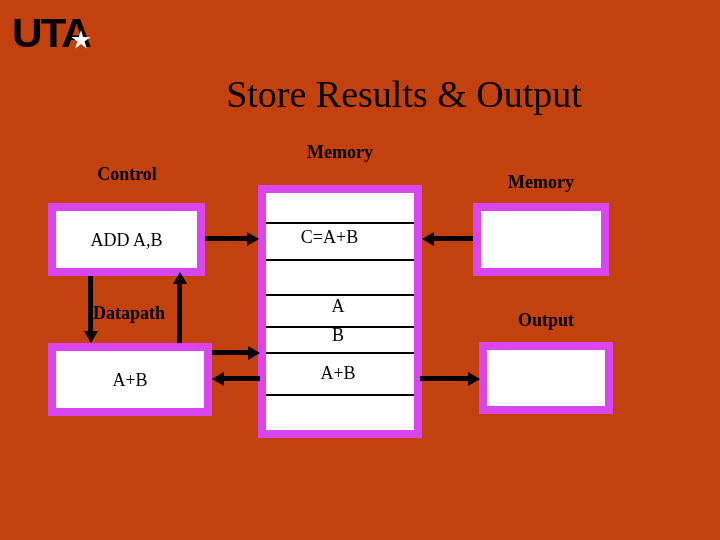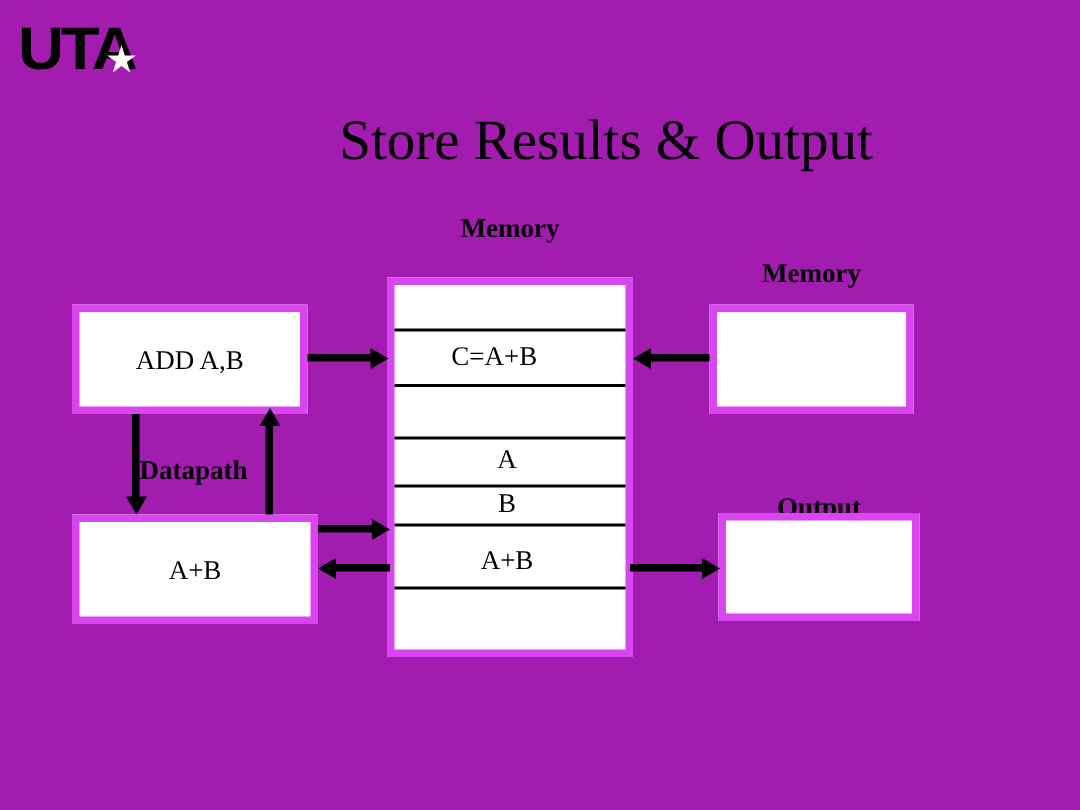--- a/index.html
+++ b/index.html
@@ -4,21 +4,21 @@
 <style>
   html, body {
     margin: 0;
     padding: 0;
     background: #ffffff;
   }
   #slide {
     position: relative;
     width: 720px;
     height: 540px;
-    background: #a21caf;
+    background: #c2410c;
     overflow: hidden;
     font-family: "Liberation Serif", "DejaVu Serif", serif;
     color: #000000;
   }
 
   
   #logo {
     position: absolute;
     left: 12px;
     top: 12px;
@@ -58,21 +58,21 @@
     font-size: 38px;
     line-height: 44px;
     font-weight: normal;
     white-space: nowrap;
     padding-left: 44px;
   }
 
   
   .box {
     position: absolute;
-    border: 5px solid #d946ef;
+    border: 8px solid #d946ef;
     box-sizing: border-box;
     background: #ffffff;
   }
   .lbl {
     position: absolute;
     font-weight: bold;
     font-size: 18px;
     line-height: 20px;
     white-space: nowrap;
     text-align: center;
@@ -119,24 +119,25 @@
 
 <div id="slide">
 
   <div id="logo">
     <div class="wordmark">UTA</div>
     <div class="star"></div>
   </div>
 
   <div id="title">Store Results &amp; Output</div>
 
+  <div class="lbl" style="left:48px;top:164px;width:158px;">Control</div>
   <div class="lbl" style="left:258px;top:142px;width:164px;">Memory</div>
   <div class="lbl" style="left:473px;top:172px;width:136px;">Memory</div>
   <div class="lbl" style="left:78px;top:303px;width:110px;text-align:left;margin-left:15px;">Datapath</div>
-  <div class="lbl" style="left:479px;top:328px;width:134px;">Output</div>
+  <div class="lbl" style="left:479px;top:310px;width:134px;">Output</div>
 
   <div class="box" style="left:48px;top:203px;width:157px;height:73px;">
     <div class="boxtext">ADD A,B</div>
   </div>
 
   <div class="box" style="left:48px;top:343px;width:164px;height:73px;">
     <div class="boxtext">A+B</div>
   </div>
 
   <div class="box" style="left:258px;top:185px;width:164px;height:253px;">

